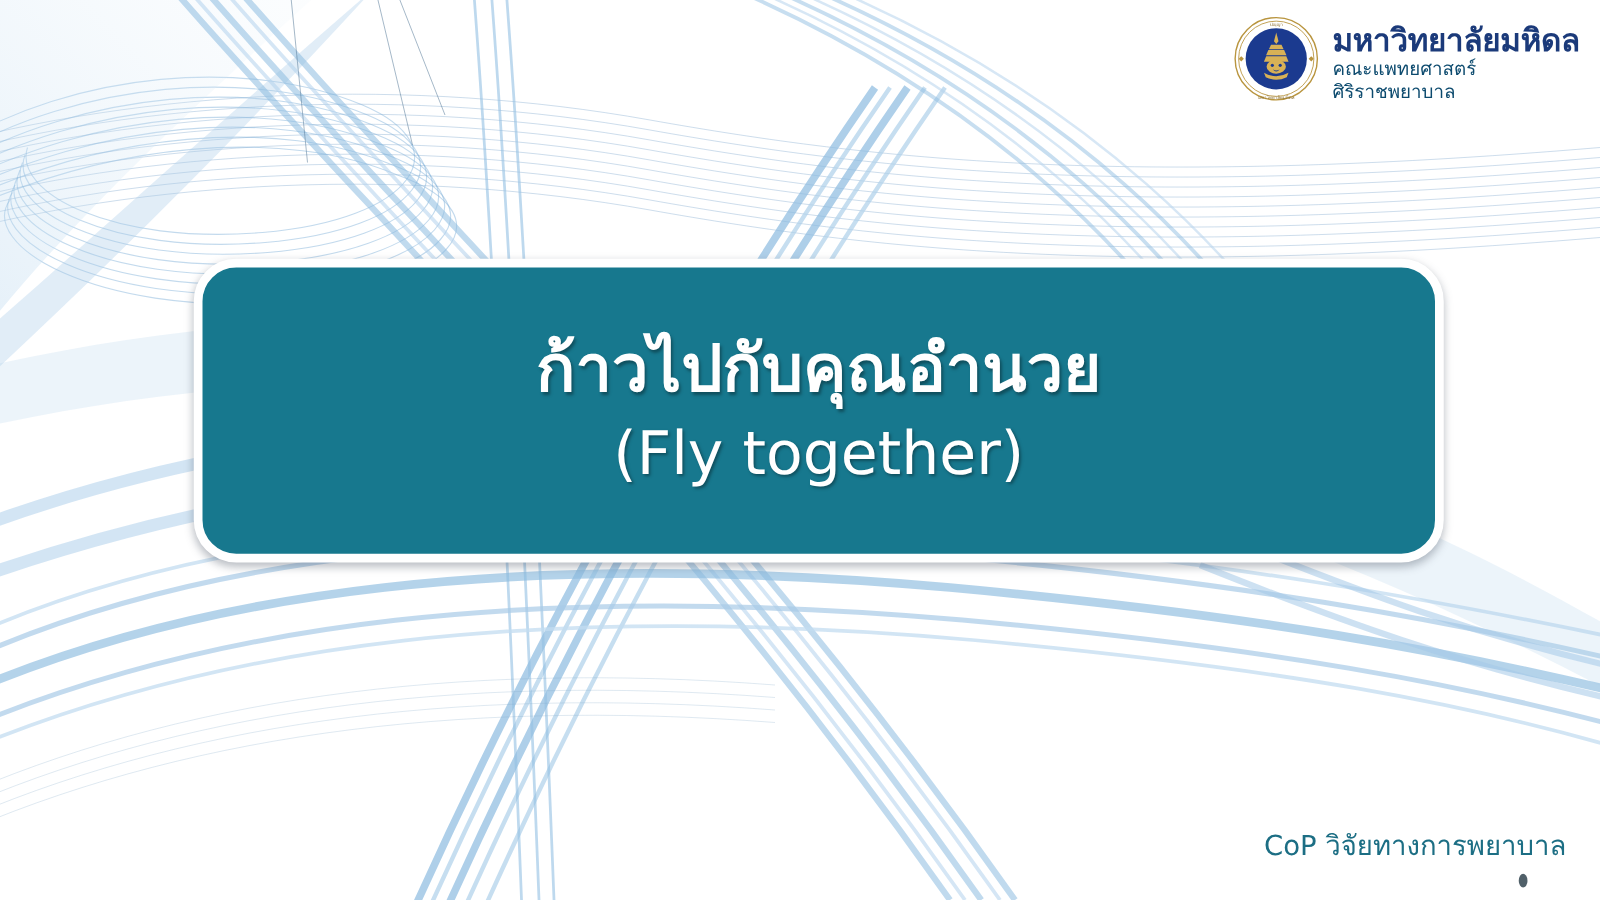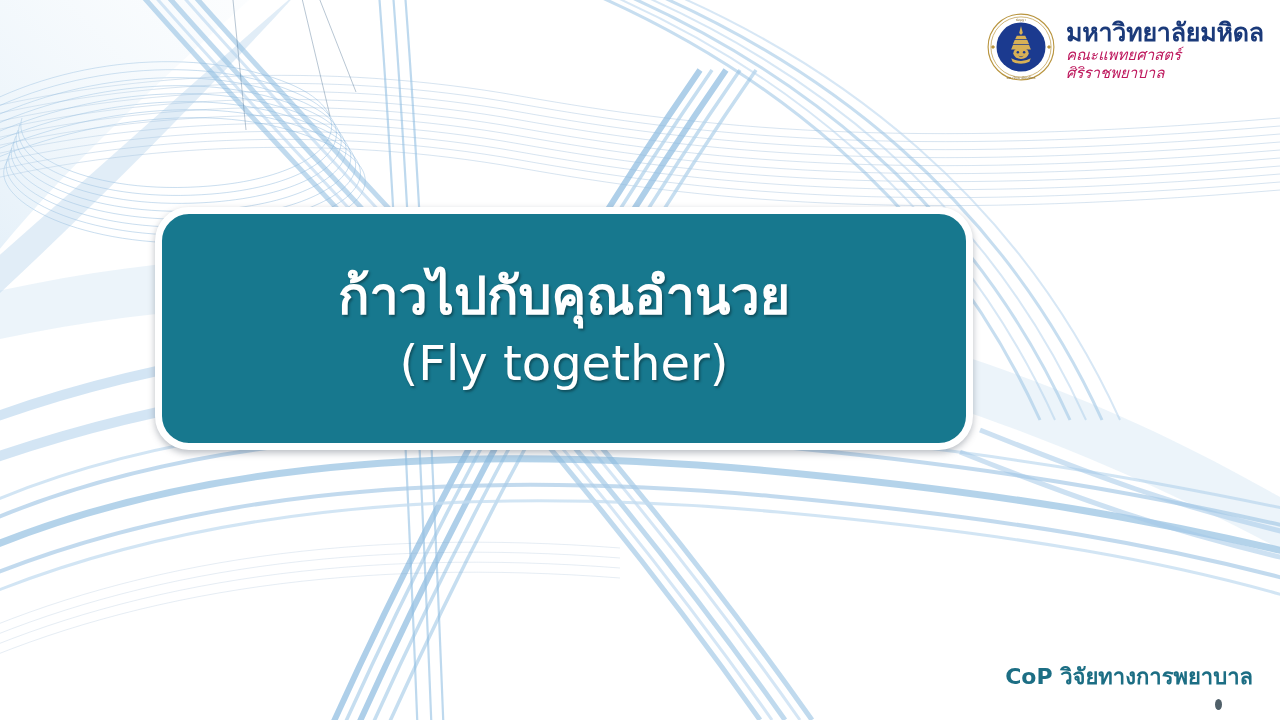--- a/index.html
+++ b/index.html
@@ -50,31 +50,30 @@
     line-height: 1.08;
     font-weight: 700;
     color: #1b3a7a;
     letter-spacing: -0.2px;
     white-space: nowrap;
   }
   .logo-line-sub {
     font-size: 15px;
     line-height: 1.2;
     font-weight: 400;
-    color: #be185d;
-    white-space: nowrap;
-    font-style: italic;
+    color: #0c4a6e;
+    white-space: nowrap;
   }
 
   
   #title-box {
     position: absolute;
     left: 155px;
     top: 207px;
-    width: 818px;
+    width: 1000px;
     height: 243px;
     box-sizing: border-box;
     background: #17788e;
     border: 7px solid #ffffff;
     border-radius: 34px;
     box-shadow: 0 3px 7px rgba(80,90,105,0.40);
     display: flex;
     flex-direction: column;
     align-items: center;
     justify-content: center;
@@ -96,21 +95,21 @@
     font-weight: 400;
     line-height: 1.05;
   }
 
   
   #footer-label {
     position: absolute;
     right: 27px;
     bottom: 26px;
     font-size: 22px;
-    font-weight: 700;
+    font-weight: 400;
     color: #1c6e84;
     white-space: nowrap;
   }
   #footer-dot {
     position: absolute;
     left: 1215px;
     top: 699px;
     width: 7px;
     height: 11px;
     border-radius: 50%;

